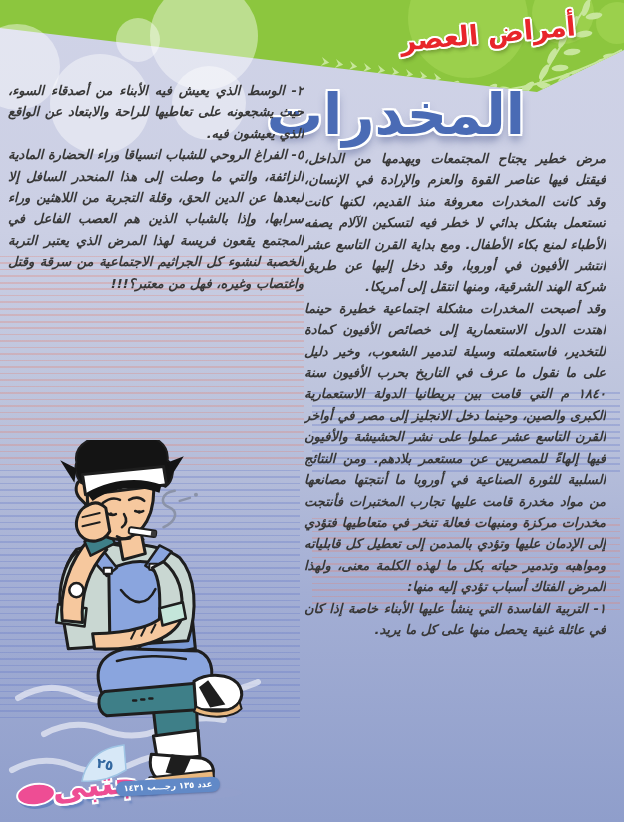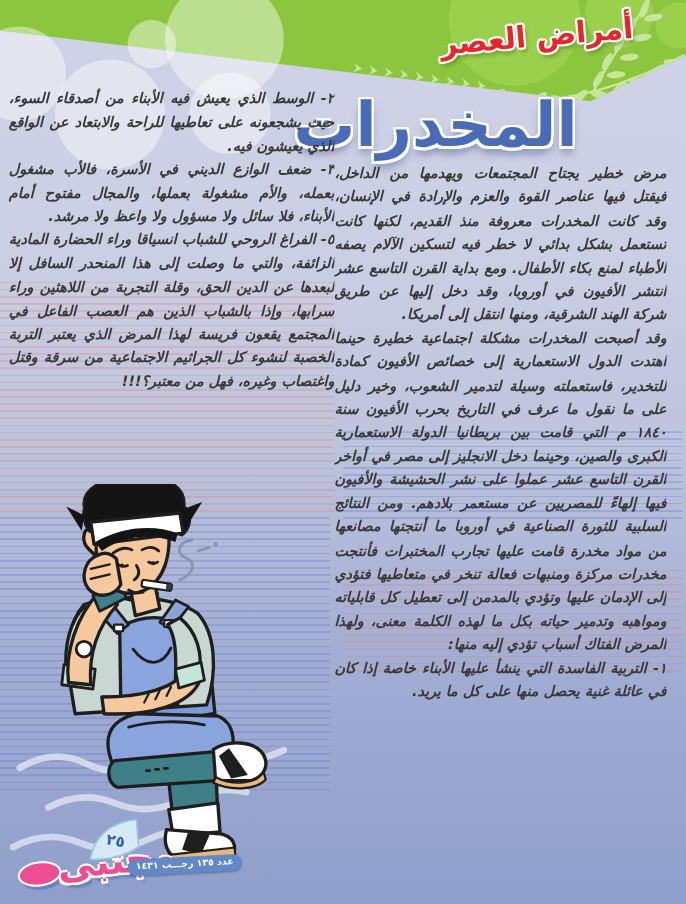--- a/index.html
+++ b/index.html
@@ -226,21 +226,20 @@
     </g>
   </svg>
 
   <div class="col col-right">
     <p>مرض خطير يجتاح المجتمعات ويهدمها من الداخل، فيقتل فيها عناصر القوة والعزم والإرادة في الإنسان، وقد كانت المخدرات معروفة منذ القديم، لكنها كانت تستعمل بشكل بدائي لا خطر فيه لتسكين الآلام يصفه الأطباء لمنع بكاء الأطفال. ومع بداية القرن التاسع عشر انتشر الأفيون في أوروبا، وقد دخل إليها عن طريق شركة الهند الشرقية، ومنها انتقل إلى أمريكا.</p>
     <p>وقد أصبحت المخدرات مشكلة اجتماعية خطيرة حينما اهتدت الدول الاستعمارية إلى خصائص الأفيون كمادة للتخدير، فاستعملته وسيلة لتدمير الشعوب، وخير دليل على ما نقول ما عرف في التاريخ بحرب الأفيون سنة ١٨٤٠ م التي قامت بين بريطانيا الدولة الاستعمارية الكبرى والصين، وحينما دخل الانجليز إلى مصر في أواخر القرن التاسع عشر عملوا على نشر الحشيشة والأفيون فيها إلهاءً للمصريين عن مستعمر بلادهم. ومن النتائج السلبية للثورة الصناعية في أوروبا ما أنتجتها مصانعها من مواد مخدرة قامت عليها تجارب المختبرات فأنتجت مخدرات مركزة ومنبهات فعالة تنخر في متعاطيها فتؤدي إلى الإدمان عليها وتؤدي بالمدمن إلى تعطيل كل قابلياته ومواهبه وتدمير حياته بكل ما لهذه الكلمة معنى، ولهذا المرض الفتاك أسباب تؤدي إليه منها:</p>
     <p>١- التربية الفاسدة التي ينشأ عليها الأبناء خاصة إذا كان في عائلة غنية يحصل منها على كل ما يريد.</p>
   </div>
   <div class="col col-left">
     <p>٢- الوسط الذي يعيش فيه الأبناء من أصدقاء السوء، حيث يشجعونه على تعاطيها للراحة والابتعاد عن الواقع الذي يعيشون فيه.</p>
-    <p>٣- ضعف الوازع الديني في الأسرة، فالأب مشغول بعمله، والأم مشغولة بعملها، والمجال مفتوح أمام الأبناء، فلا سائل ولا مسؤول ولا واعظ ولا مرشد.</p>
     <p>٥- الفراغ الروحي للشباب انسياقا وراء الحضارة المادية الزائفة، والتي ما وصلت إلى هذا المنحدر السافل إلا لبعدها عن الدين الحق، وقلة التجربة من اللاهثين وراء سرابها، وإذا بالشباب الذين هم العصب الفاعل في المجتمع يقعون فريسة لهذا المرض الذي يعتبر التربة الخصبة لنشوء كل الجراثيم الاجتماعية من سرقة وقتل واغتصاب وغيره، فهل من معتبر؟!!!</p>
   </div>
 
   <div class="logo-tail"></div>
   <div class="logo-text">مجتبى</div>
   <svg class="pennant" width="48" height="40" viewBox="0 0 48 40">
     <path d="M2,38 C6,18 18,5 44,2 L46,27 C32,36 16,39 2,38 Z" fill="#d7e8f7" stroke="#9fc4e4" stroke-width="1.5"></path>
     <text x="25" y="26" text-anchor="middle" font-size="14" font-weight="bold" fill="#33679f" font-family="DejaVu Sans, sans-serif" transform="rotate(10 25 22)">٢٥</text>
   </svg>
   <div class="issue-strip">عدد ١٣٥ رجـــب ١٤٣١</div>

